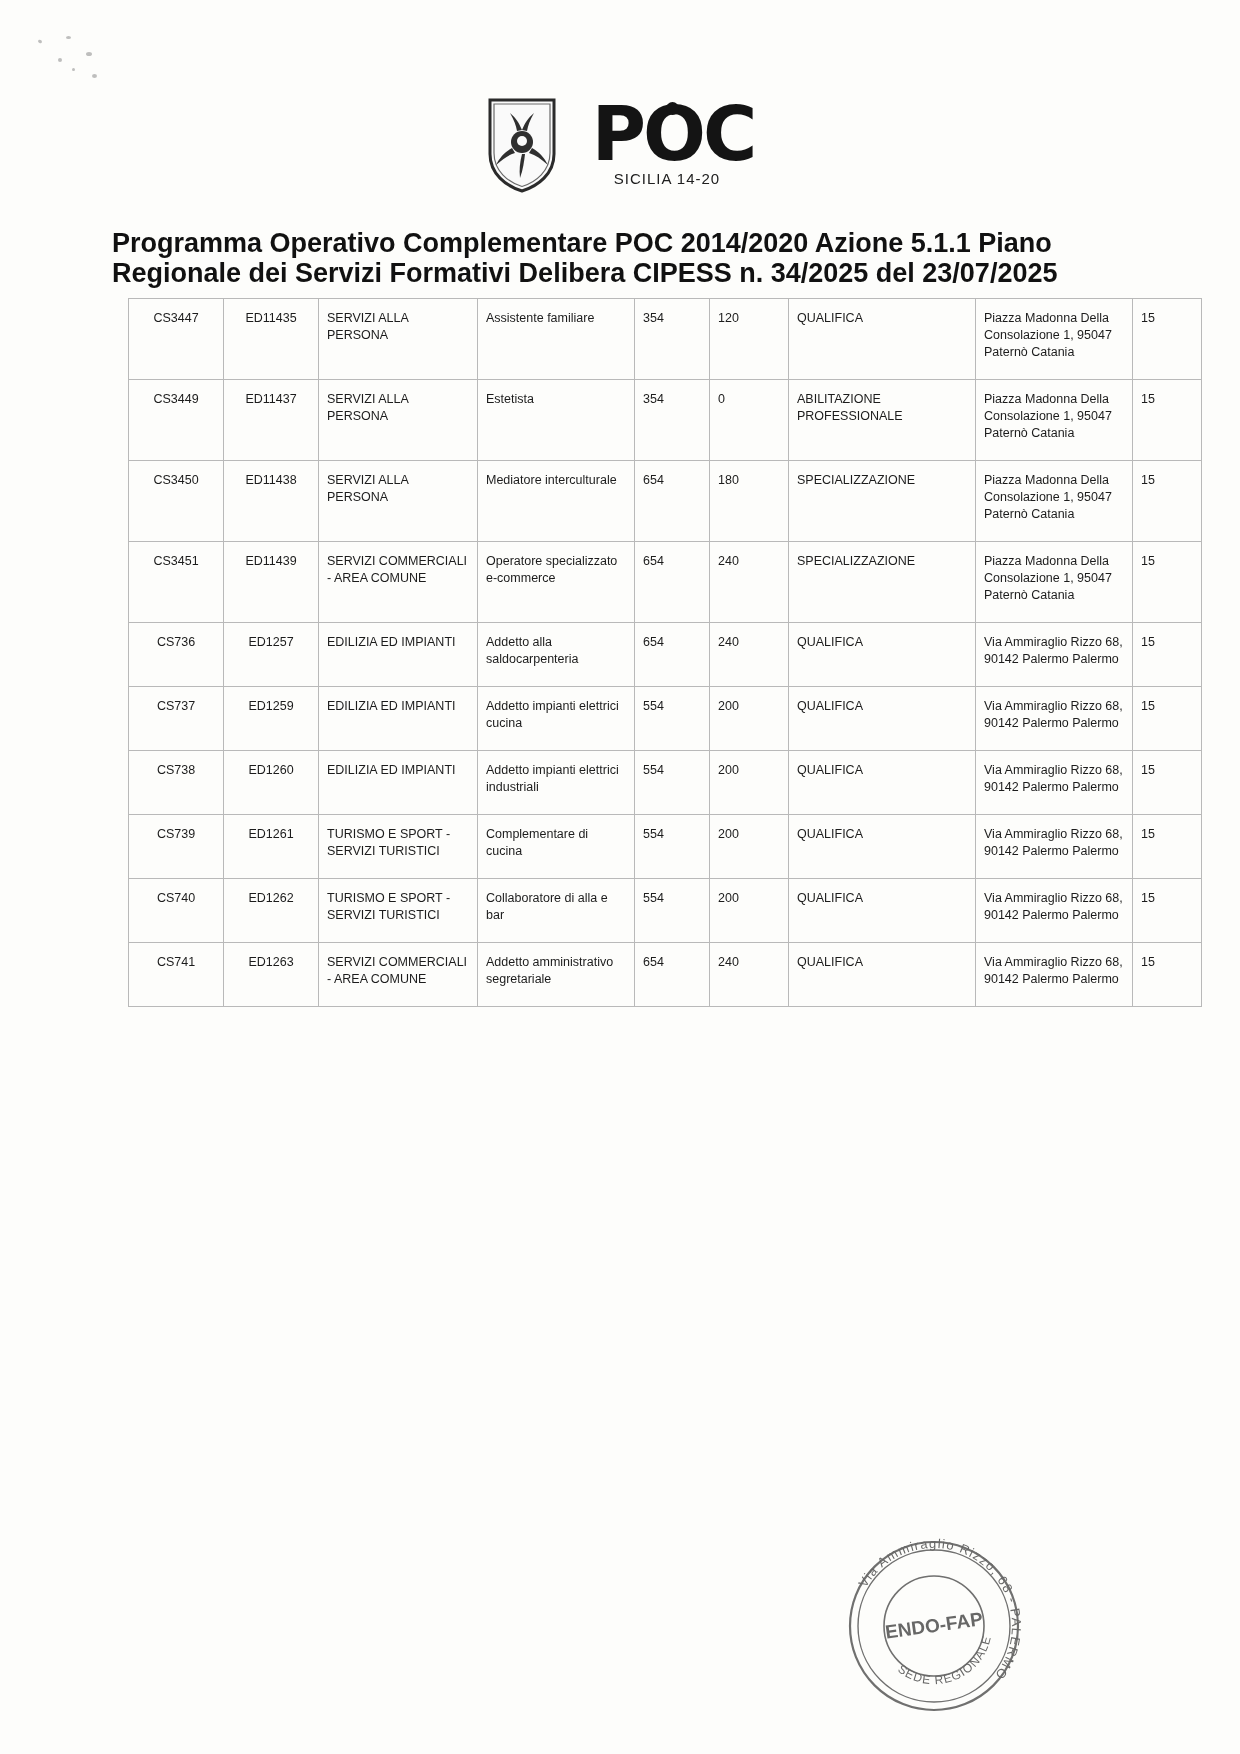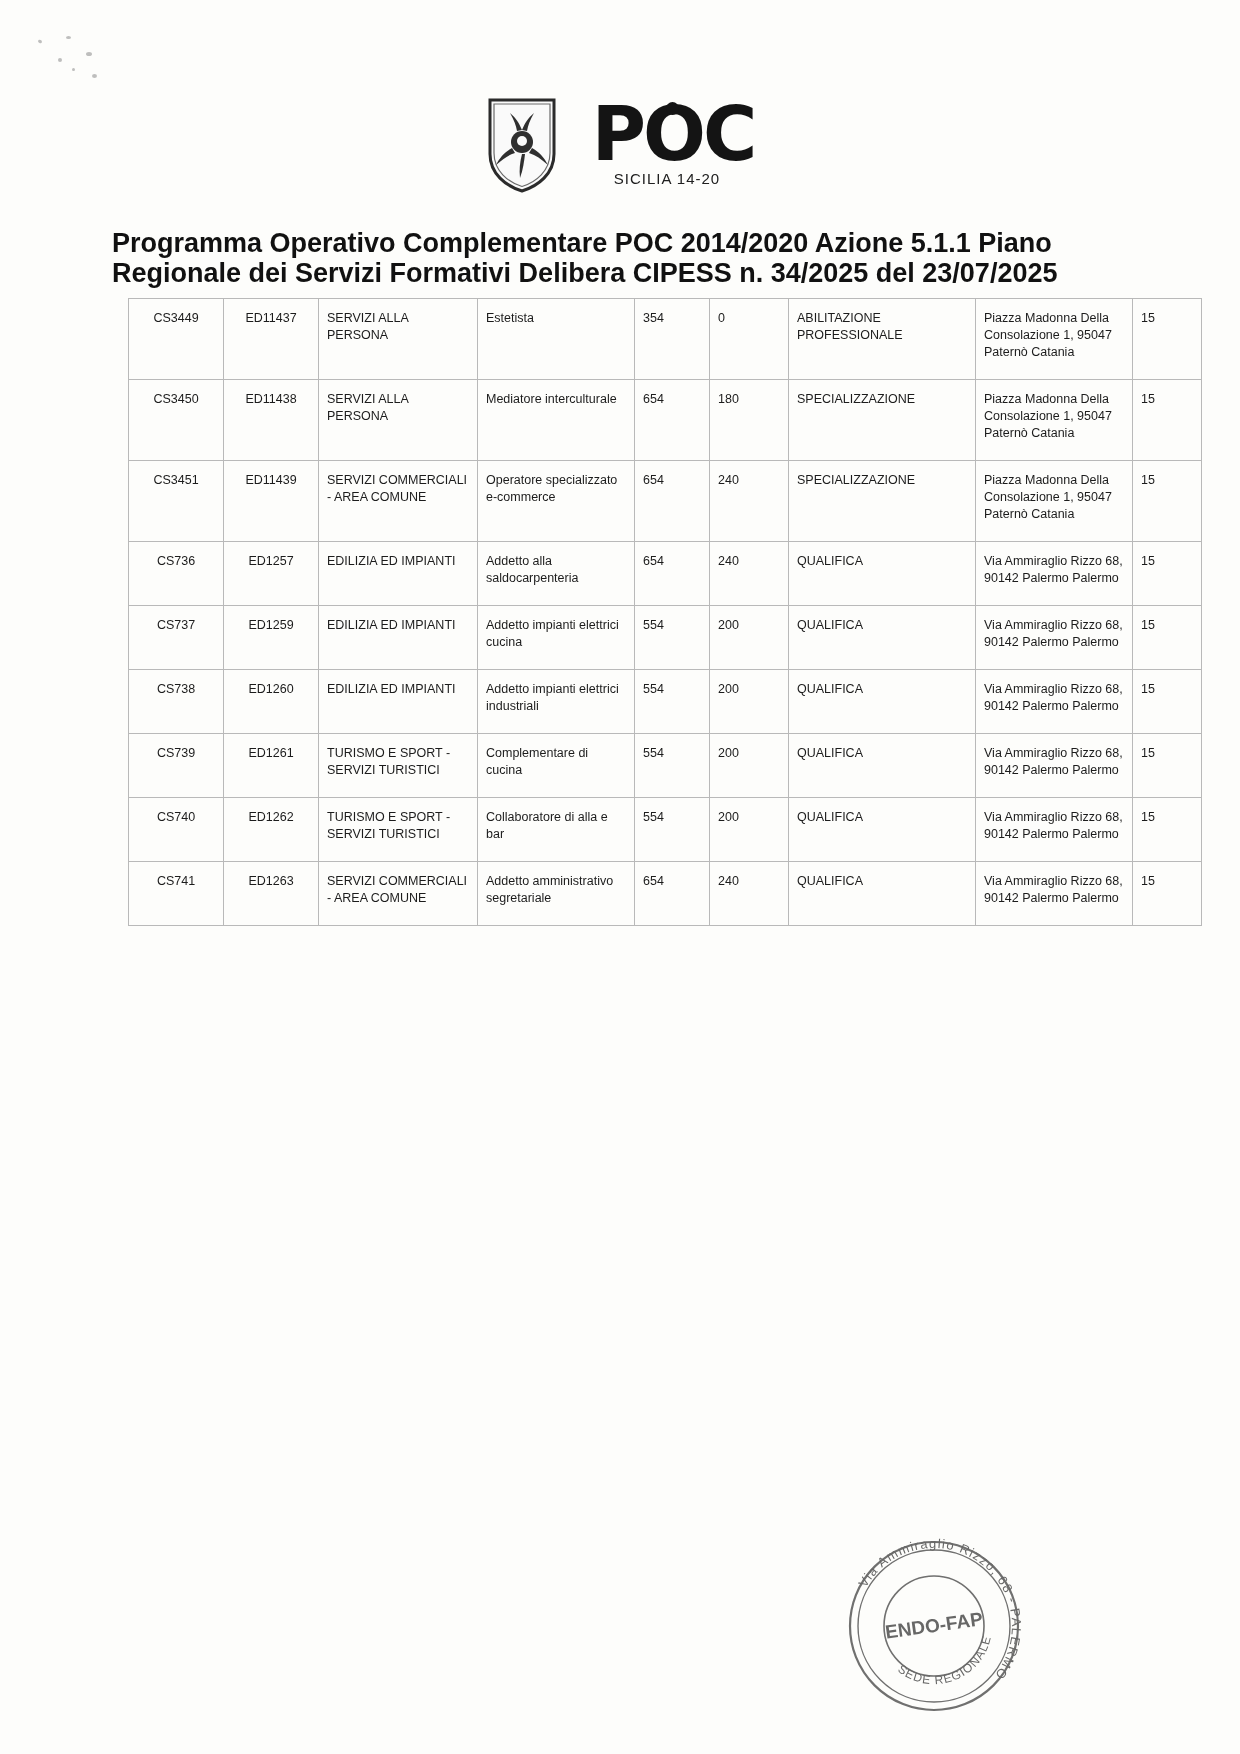--- a/index.html
+++ b/index.html
@@ -175,20 +175,31 @@
       <div class="poc-sub">SICILIA 14-20</div>
     </div>
   </div>
 
   <div class="doc-title">Programma Operativo Complementare POC 2014/2020 Azione 5.1.1 Piano Regionale dei Servizi Formativi Delibera CIPESS n. 34/2025 del 23/07/2025</div>
 
   <div class="table-wrap">
     <table class="data">
       <tbody>
 
+        <tr>
+          <td class="c-code">CS3447</td>
+          <td class="c-ed">ED11435</td>
+          <td class="c-sector">SERVIZI ALLA PERSONA</td>
+          <td class="c-profile">Assistente familiare</td>
+          <td class="c-h1">354</td>
+          <td class="c-h2">120</td>
+          <td class="c-qual">QUALIFICA</td>
+          <td class="c-addr">Piazza Madonna Della Consolazione 1, 95047 Paternò Catania</td>
+          <td class="c-num">15</td>
+        </tr>
 
         <tr>
           <td class="c-code">CS3449</td>
           <td class="c-ed">ED11437</td>
           <td class="c-sector">SERVIZI ALLA PERSONA</td>
           <td class="c-profile">Estetista</td>
           <td class="c-h1">354</td>
           <td class="c-h2">0</td>
           <td class="c-qual">ABILITAZIONE PROFESSIONALE</td>
           <td class="c-addr">Piazza Madonna Della Consolazione 1, 95047 Paternò Catania</td>

